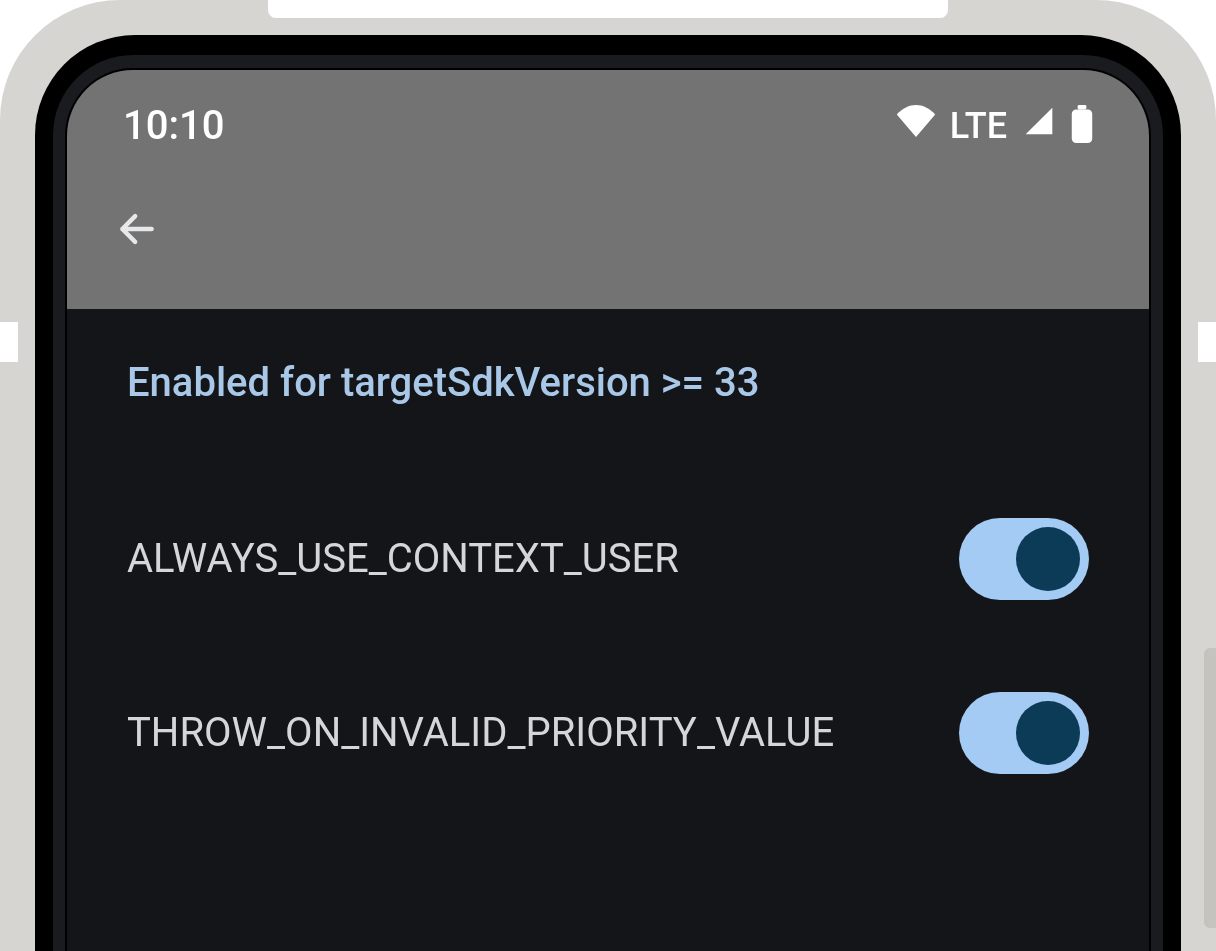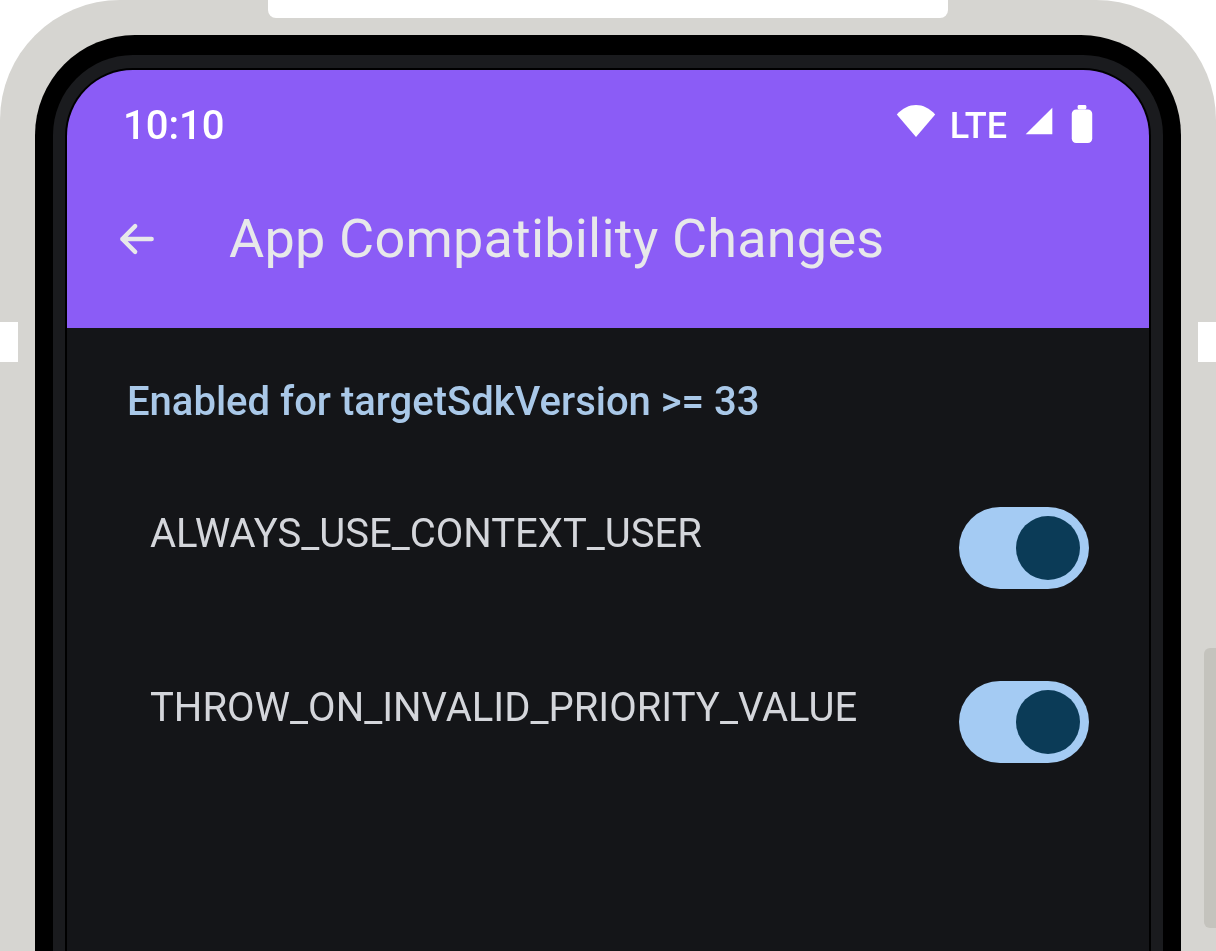--- a/index.html
+++ b/index.html
@@ -60,21 +60,21 @@
   .screen {
     position: absolute;
     left: 67px; right: 67px; top: 70px; bottom: 0;
     border-radius: 66px 66px 0 0;
     overflow: hidden;
     display: flex;
     flex-direction: column;
   }
 
   .topbar-area {
-    background: #8b5cf6;
+    background: #737373;
   }
   .statusbar {
     display: flex;
     align-items: center;
     justify-content: space-between;
     padding: 32px 56px 10px 56px;
     color: #fff;
     font-size: 40px;
     font-weight: 500;
   }
@@ -128,29 +128,29 @@
   .content {
     flex: 1;
     background: #141518;
     padding: 50px 60px 0 60px;
     overflow: hidden;
   }
   .section-header {
     color: #a9c8e8;
     font-size: 40px;
     font-weight: 500;
-    margin-bottom: 42px;
+    margin-bottom: 72px;
   }
 
   .setting-row {
     display: flex;
+    align-items: center;
     justify-content: space-between;
     gap: 40px;
     padding: 40px 0 52px 0;
-    margin-left: 23px;
   }
   .setting-label {
     color: #d4d6db;
     font-size: 40px;
     line-height: 1.35;
     word-break: break-word;
     overflow-wrap: anywhere;
     max-width: 780px;
     font-weight: 400;
   }
@@ -212,21 +212,20 @@
           </span>
         </div>
       </div>
 
       <div class="appbar">
         <div class="back-btn">
           <svg width="44" height="44" viewBox="0 0 24 24">
               <path fill="none" stroke="#e7e8ea" stroke-width="2.4" stroke-linecap="round" stroke-linejoin="round" d="M20 12 H4 M11 5 L4 12 L11 19"></path>
             </svg>
         </div>
-        <div class="appbar-title">App Compatibility Changes</div>
       </div>
     </div>
 
     <div class="content">
       <div class="section-header">Enabled for targetSdkVersion &gt;= 33</div>
 
       <div class="setting-row">
         <div class="setting-label">ALWAYS_USE_CONTEXT_USER</div>
         <div class="toggle">
             <div class="knob"></div>

